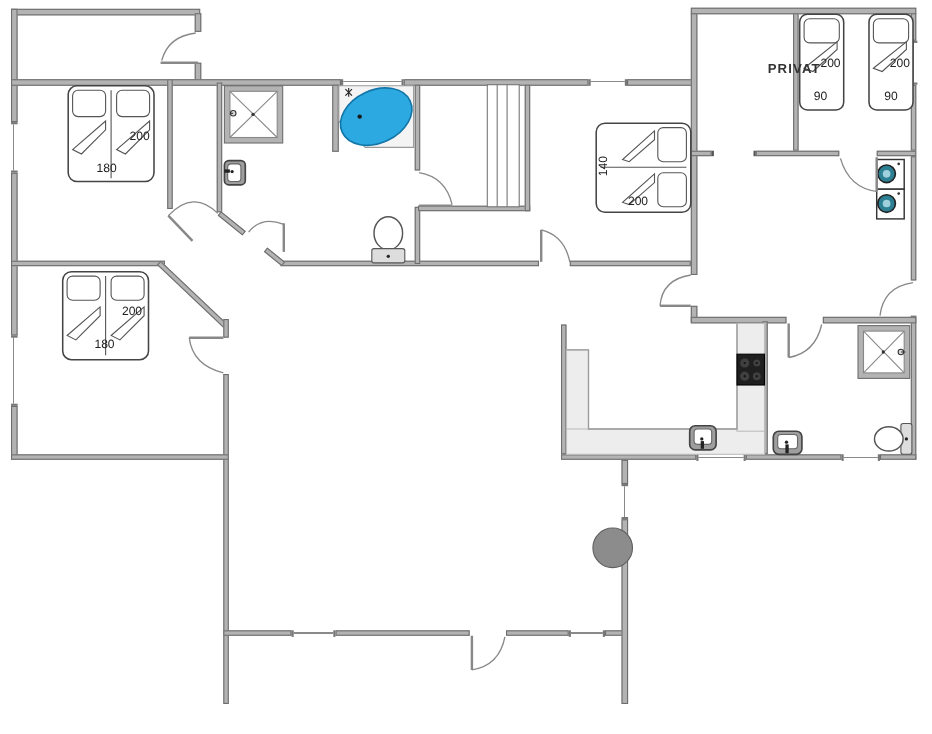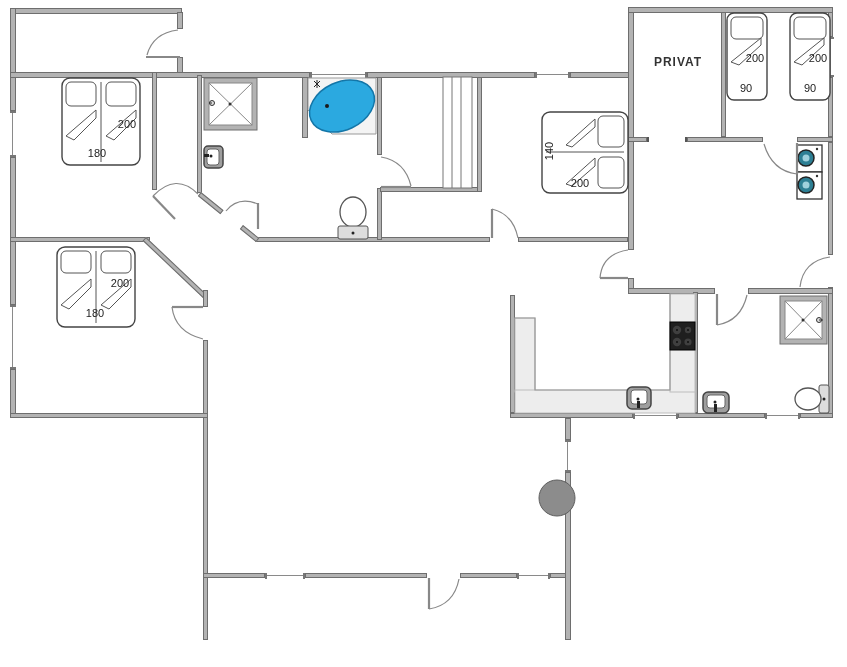--- a/index.html
+++ b/index.html
@@ -10,21 +10,21 @@
   html,body{margin:0;padding:0;background:#fff;}
   #plan{position:relative;width:847px;height:667px;background:#fff;overflow:hidden;
         font-family:"Liberation Sans", sans-serif;}
   .w{position:absolute;background:var(--wall);border:1px solid var(--wall-border);box-sizing:border-box;}
   .diag{transform-origin:top left;}
   .winH{position:absolute;height:6px;box-sizing:border-box;background:linear-gradient(to bottom,#fff 0 2px,#8a8a8a 2px 3px,#fff 3px 6px);border-left:2px solid #777;border-right:2px solid #777;}
   .winV{position:absolute;width:6px;box-sizing:border-box;background:linear-gradient(to right,#fff 0 2px,#8a8a8a 2px 3px,#fff 3px 6px);border-top:2px solid #777;border-bottom:2px solid #777;}
   svg.layer{position:absolute;left:0;top:0;pointer-events:none;}
   .lbl{position:absolute;transform:translate(-50%,-50%);font-size:11px;color:var(--ink);white-space:nowrap;}
   .lbl.rot{transform:translate(-50%,-50%) rotate(-90deg);}
-  .privat{font-size:12px;font-weight:600;letter-spacing:1px;color:#333;}
+  .privat{font-size:12px;font-weight:600;letter-spacing:1px;color:#333;margin-left:44px;}
 </style>
 </head>
 <body>
 
 <div id="plan">
 
   <div class="w" style="left:10px;top:8px;width:172px;height:6px"></div>
   <div class="w" style="left:177px;top:12px;width:6px;height:17px"></div>
   <div class="w" style="left:177px;top:57px;width:6px;height:18px"></div>
 

